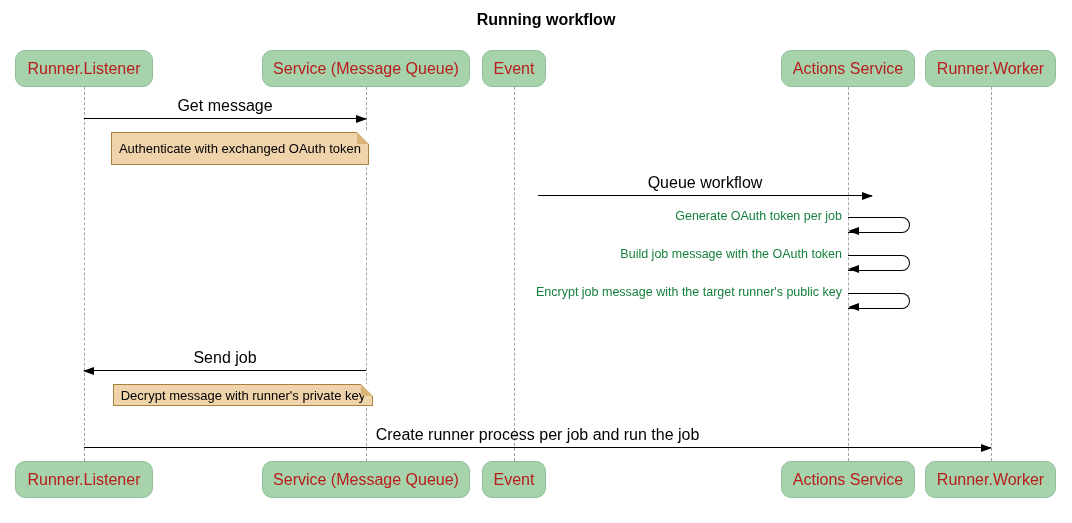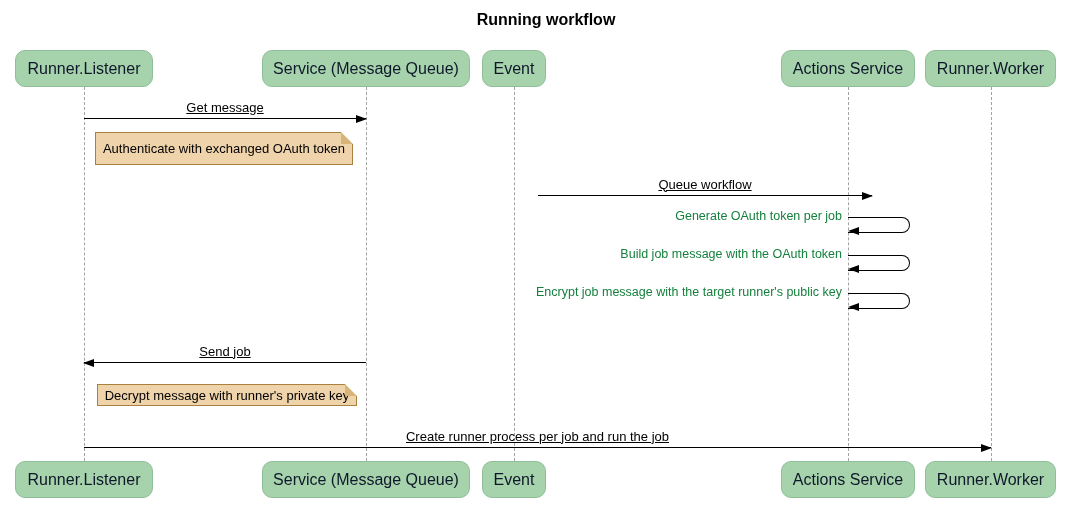--- a/index.html
+++ b/index.html
@@ -12,29 +12,29 @@
     font-size:16px; font-weight:bold; color:#000;padding-left:10px;
   }
   .lifeline{
     position:absolute; top:87px; height:374px; width:0;
     border-left:1px dashed #a3a3a3;
   }
   .actor{
     position:absolute; height:37px; box-sizing:border-box;
     background:#a6d3ac; border:1px solid #8fbf98; border-radius:10px;
     display:flex; align-items:center; justify-content:center;
-    font-size:16px; color:#0f172a; white-space:nowrap;
+    font-size:16px; color:#b91c1c; white-space:nowrap;
   }
   .msg{ position:absolute; height:22px; }
   .msg-line{
     position:absolute; left:0; right:0; bottom:0; height:1.5px; background:#000;
   }
   .msg-label{
     position:absolute; bottom:4.5px; left:50%; transform:translateX(-50%);
-    font-size:13px; white-space:nowrap; color:#000;text-decoration:underline;
+    font-size:16px; white-space:nowrap; color:#000;
   }
   .head{ position:absolute; width:0; height:0; bottom:-3.5px; }
   .head.right{
     right:-1px;
     border-left:11px solid #000;
     border-top:4.5px solid transparent; border-bottom:4.5px solid transparent;
   }
   .head.left{
     left:-1px;
     border-right:11px solid #000;
@@ -50,21 +50,21 @@
   }
   .self-loop .head{
     left:0; top:9px; bottom:auto;
     border-right:11px solid #000;
     border-top:4.5px solid transparent; border-bottom:4.5px solid transparent;
   }
   .note{
     position:absolute; box-sizing:border-box;
     background:#efd3ab; border:1.3px solid #a9803d;
     display:flex; align-items:center; justify-content:center;
-    font-size:13px; color:#000; white-space:nowrap;
+    font-size:13px; color:#000; white-space:nowrap;margin-left:16px;
   }
   .note::after{
     content:""; position:absolute; top:-1.3px; right:-1.3px; width:0; height:0;
     border-style:solid; border-width:0 12px 12px 0;
     border-color:#ffffff #ffffff #d9b478 #d9b478;
   }
 </style>
 </head>
 <body>
 
@@ -109,21 +109,21 @@
   <div class="self-loop" style="left:848px; top:255px">
     <div class="head"></div>
   </div>
 
   <div class="self-label" style="left:842px; top:285px">Encrypt job message with the target runner's public key</div>
   <div class="self-loop" style="left:848px; top:293px">
     <div class="head"></div>
   </div>
 
 
-  <div class="msg" style="left:84px; top:341px; width:282px">
+  <div class="msg" style="left:84px; top:349px; width:282px">
     <div class="msg-label">Send job</div>
     <div class="msg-line"></div>
     <div class="head left"></div>
   </div>
 
   <div class="note" style="left:97px; top:384px; width:260px; height:22px">
     <span>Decrypt message with runner's private key</span>
   </div>
 
   <div class="msg" style="left:84px; top:426px; width:907px">

